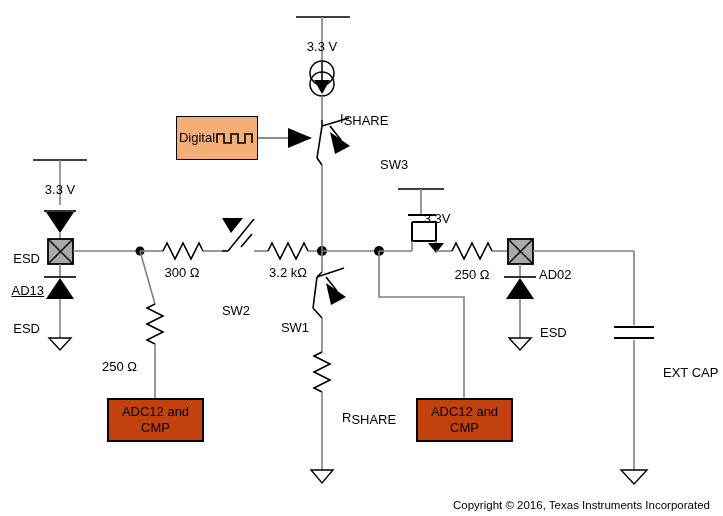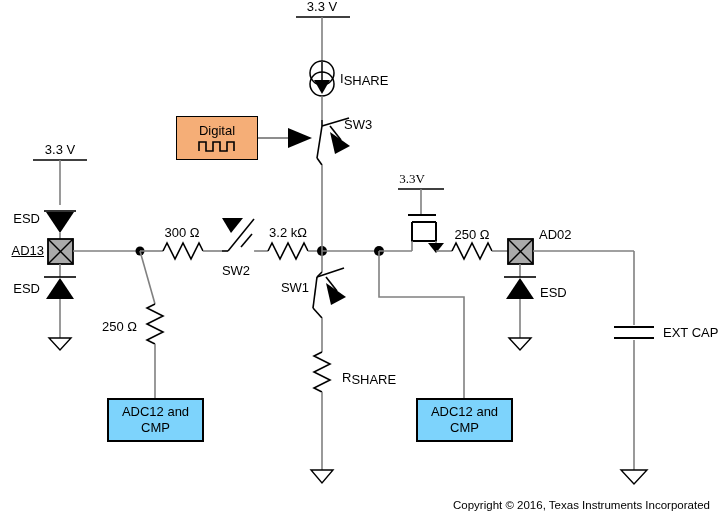--- a/index.html
+++ b/index.html
@@ -22,53 +22,53 @@
     left: 0;
     top: 0;
   }
   .lbl {
     position: absolute;
     font-family: "Liberation Sans", sans-serif;
     font-size: 13px;
     color: #000000;
     white-space: nowrap;
     line-height: 1;
+    margin-top: 40px;
   }
   .lbl sub {
     font-size: 13px;
     vertical-align: baseline;
     position: relative;
     top: 2px;
   }
   .lbl-center {
     transform: translateX(-50%);
   }
   .lbl-right {
     transform: translateX(-100%);
   }
   .digital-box {
     position: absolute;
     background: #F5AE77;
     border: 1px solid #000000;
     box-sizing: border-box;
     display: flex;
-    flex-direction: column;
     align-items: center;
     justify-content: center;
   }
   .digital-label {
     font-family: "Liberation Sans", sans-serif;
     font-size: 13px;
     color: #000000;
     line-height: 1;
     margin-bottom: 2px;
   }
   .block-box {
     position: absolute;
-    background: #7dd3fc;
+    background: #c2410c;
     border: 2px solid #000000;
     box-sizing: border-box;
     display: flex;
     align-items: center;
     justify-content: center;
     text-align: center;
     font-family: "Liberation Sans", sans-serif;
     font-size: 13px;
     color: #000000;
     line-height: 1.25;
@@ -267,23 +267,23 @@
   <span class="lbl lbl-center" style="left:288px; top:226px;">3.2 kΩ</span>
 
   <span class="lbl lbl-center" style="left:295px; top:281px;">SW1</span>
 
   <span class="lbl" style="left:342px; top:371px;"><span>R</span><sub>SHARE</sub></span>
 
   <span class="lbl lbl-center" style="left:322px; top:0px;">3.3 V</span>
 
   <span class="lbl" style="left:340px; top:72px;"><span>I</span><sub>SHARE</sub></span>
 
-  <span class="lbl" style="left:344px; top:118px;text-align:center;">SW3</span>
-
-  <span class="lbl lbl-center" style="left:412px; top:172px;font-family:Liberation Serif, serif;">3.3V</span>
+  <span class="lbl" style="left:380px; top:118px;text-align:center;">SW3</span>
+
+  <span class="lbl lbl-center" style="left:437px; top:172px;">3.3V</span>
 
   <span class="lbl lbl-center" style="left:472px; top:228px;">250 Ω</span>
 
   <span class="lbl" style="left:539px; top:228px;">AD02</span>
 
   <span class="lbl" style="left:540px; top:286px;">ESD</span>
 
   <span class="lbl" style="left:663px; top:326px;">EXT CAP</span>
 
   <div class="digital-box" style="left:176px; top:116px; width:82px; height:44px;">

